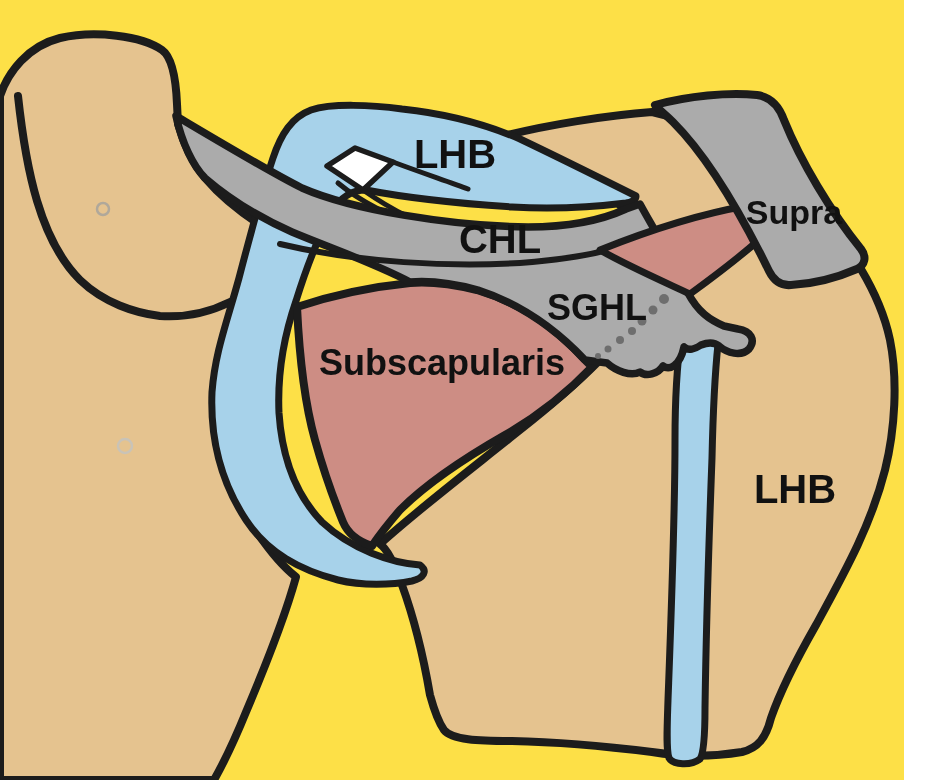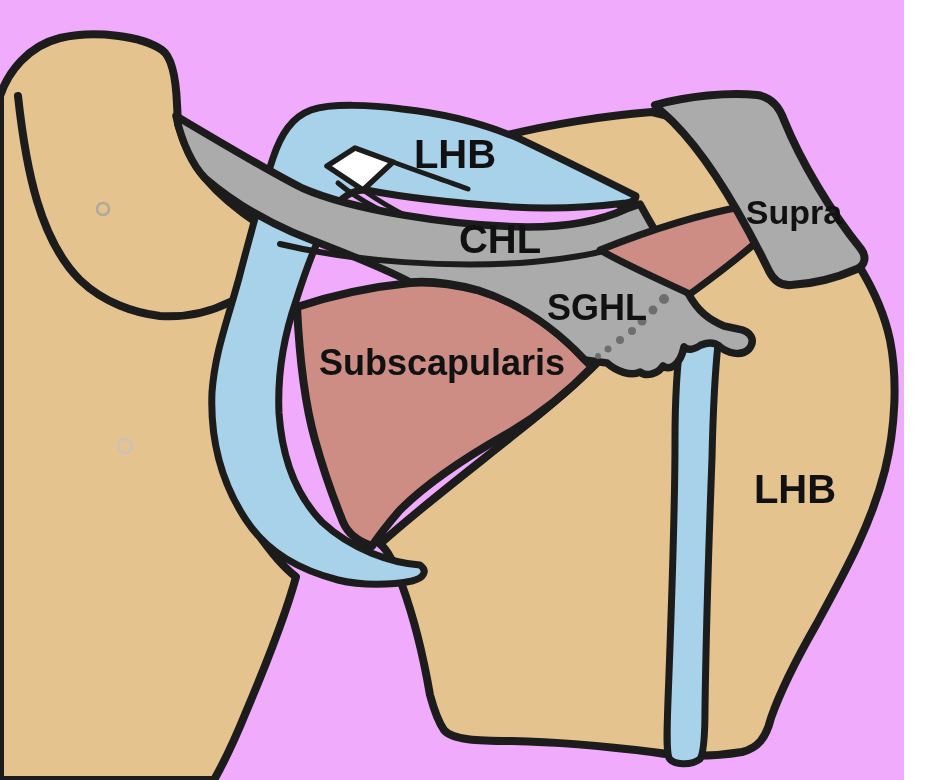--- a/index.html
+++ b/index.html
@@ -1,16 +1,16 @@
 <!DOCTYPE html>
 <html><head>
 <meta charset="utf-8">
 <style>
   html,body{margin:0;padding:0;background:#ffffff;width:950px;height:780px;overflow:hidden;}
-  #stage{width:904px;height:780px;position:relative;background:#f0abfc;}
+  #stage{width:904px;height:780px;position:relative;background:#fde047;}
   svg{display:block;}
   text{font-family:"Liberation Sans", sans-serif;font-weight:700;fill:#111111;}
 </style>
 </head>
 <body>
 
 <div id="stage">
 <svg width="950" height="780" viewBox="0 0 950 780" xmlns="http://www.w3.org/2000/svg">
 
   <path d="M0,96 C8,72 28,46 60,38 C95,30 142,36 162,50 C172,57 176,80 177,104

